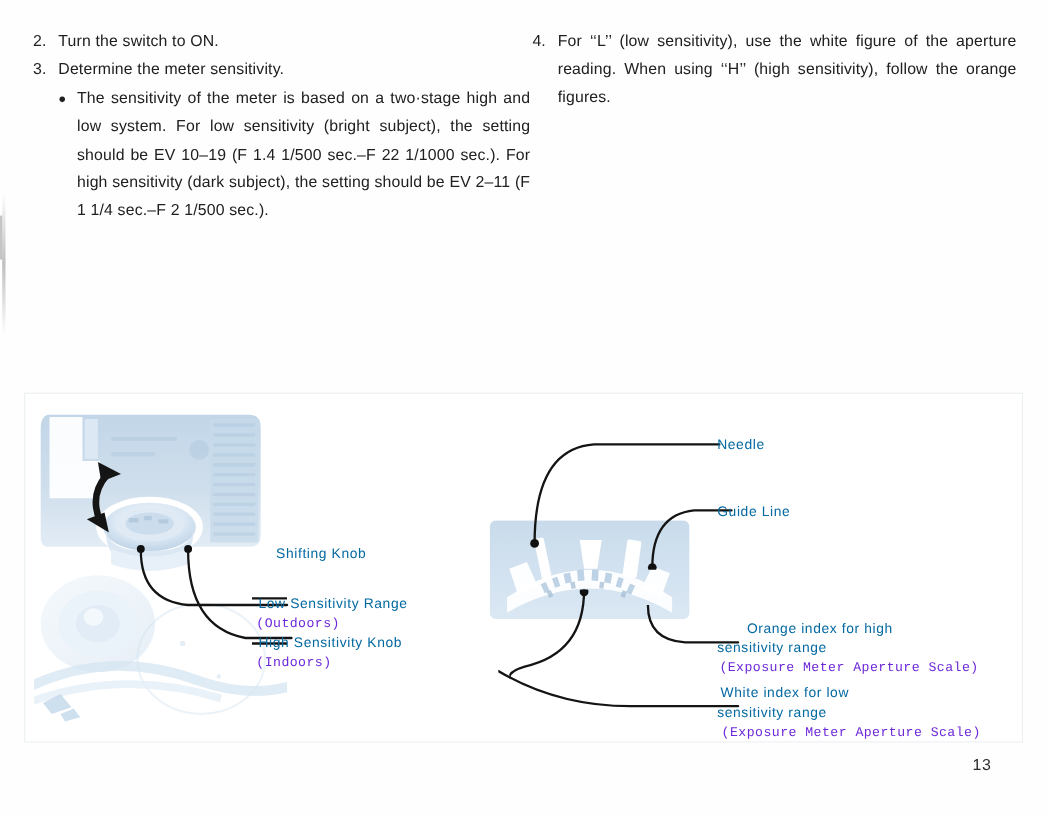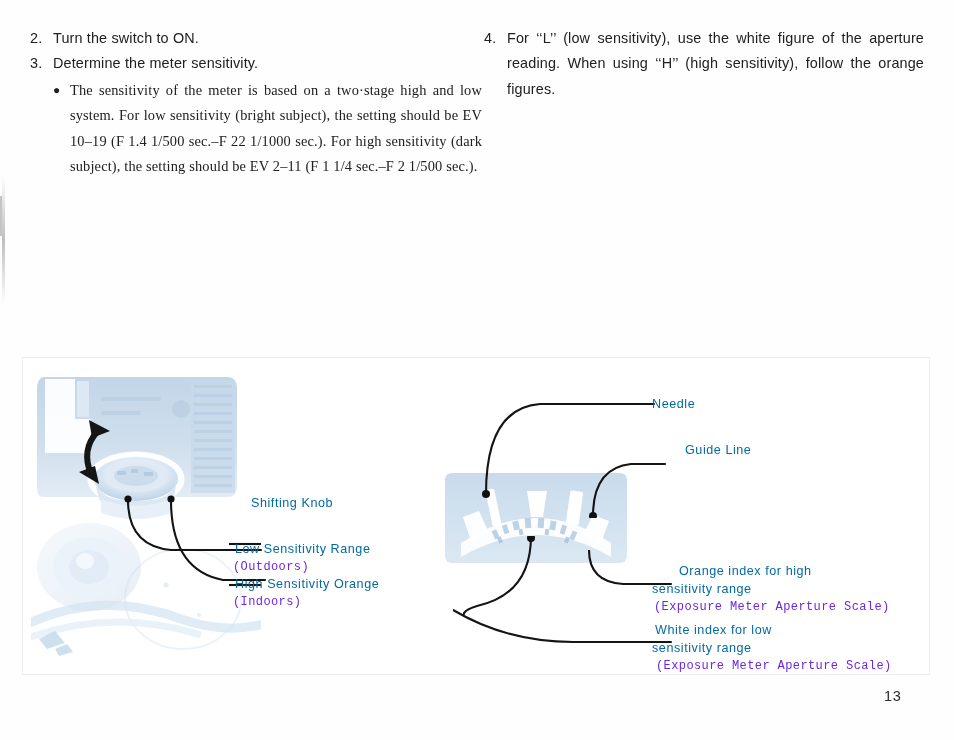--- a/index.html
+++ b/index.html
@@ -81,21 +81,20 @@
     flex: 0 0 17px;
     width: 17px;
     font-size: 12px;
     line-height: 25.4px;
     text-align: left;
   }
   .bullet-text {
     flex: 1 1 auto;
     text-align: justify;
     text-align-last: left;
-    font-family: Liberation Serif, serif;
   }
 
   
   .figure {
     position: absolute;
     left: 22px;
     top: 357px;
     width: 908px;
     height: 318px;
     border: 1px solid #eceff1;
@@ -356,25 +355,25 @@
     </svg>
     <svg class="photo" style="left:206px; top:224px; width:32px; height:6px;" viewBox="0 0 32 6">
       <line x1="0" y1="3" x2="32" y2="3" stroke="#141414" stroke-width="2.1"></line>
     </svg>
 
     <div class="lbl" style="left:228px; top:136px;">Shifting Knob</div>
 
     <div class="lbl" style="left:212px; top:182px;text-align:right;">Low Sensitivity Range</div>
     <div class="lbl lbl-sm" style="left:210px; top:200px;">(Outdoors)</div>
 
-    <div class="lbl" style="left:212px; top:217px;">High Sensitivity Orange</div>
+    <div class="lbl" style="left:212px; top:217px;">High Sensitivity Knob</div>
     <div class="lbl lbl-sm" style="left:210px; top:235px;">(Indoors)</div>
 
     <div class="lbl" style="left:629px; top:37px;">Needle</div>
-    <div class="lbl" style="left:629px; top:83px;margin-left:33px;">Guide Line</div>
+    <div class="lbl" style="left:629px; top:98px;">Guide Line</div>
 
     <div class="lbl" style="left:656px; top:204px;">Orange index for high</div>
     <div class="lbl" style="left:629px; top:222px;">sensitivity range</div>
     <div class="lbl lbl-sm" style="left:631px; top:240px;">(Exposure Meter Aperture Scale)</div>
 
     <div class="lbl" style="left:632px; top:263px;">White index for low</div>
     <div class="lbl" style="left:629px; top:281px;">sensitivity range</div>
     <div class="lbl lbl-sm" style="left:633px; top:299px;">(Exposure Meter Aperture Scale)</div>
 
   </div>

